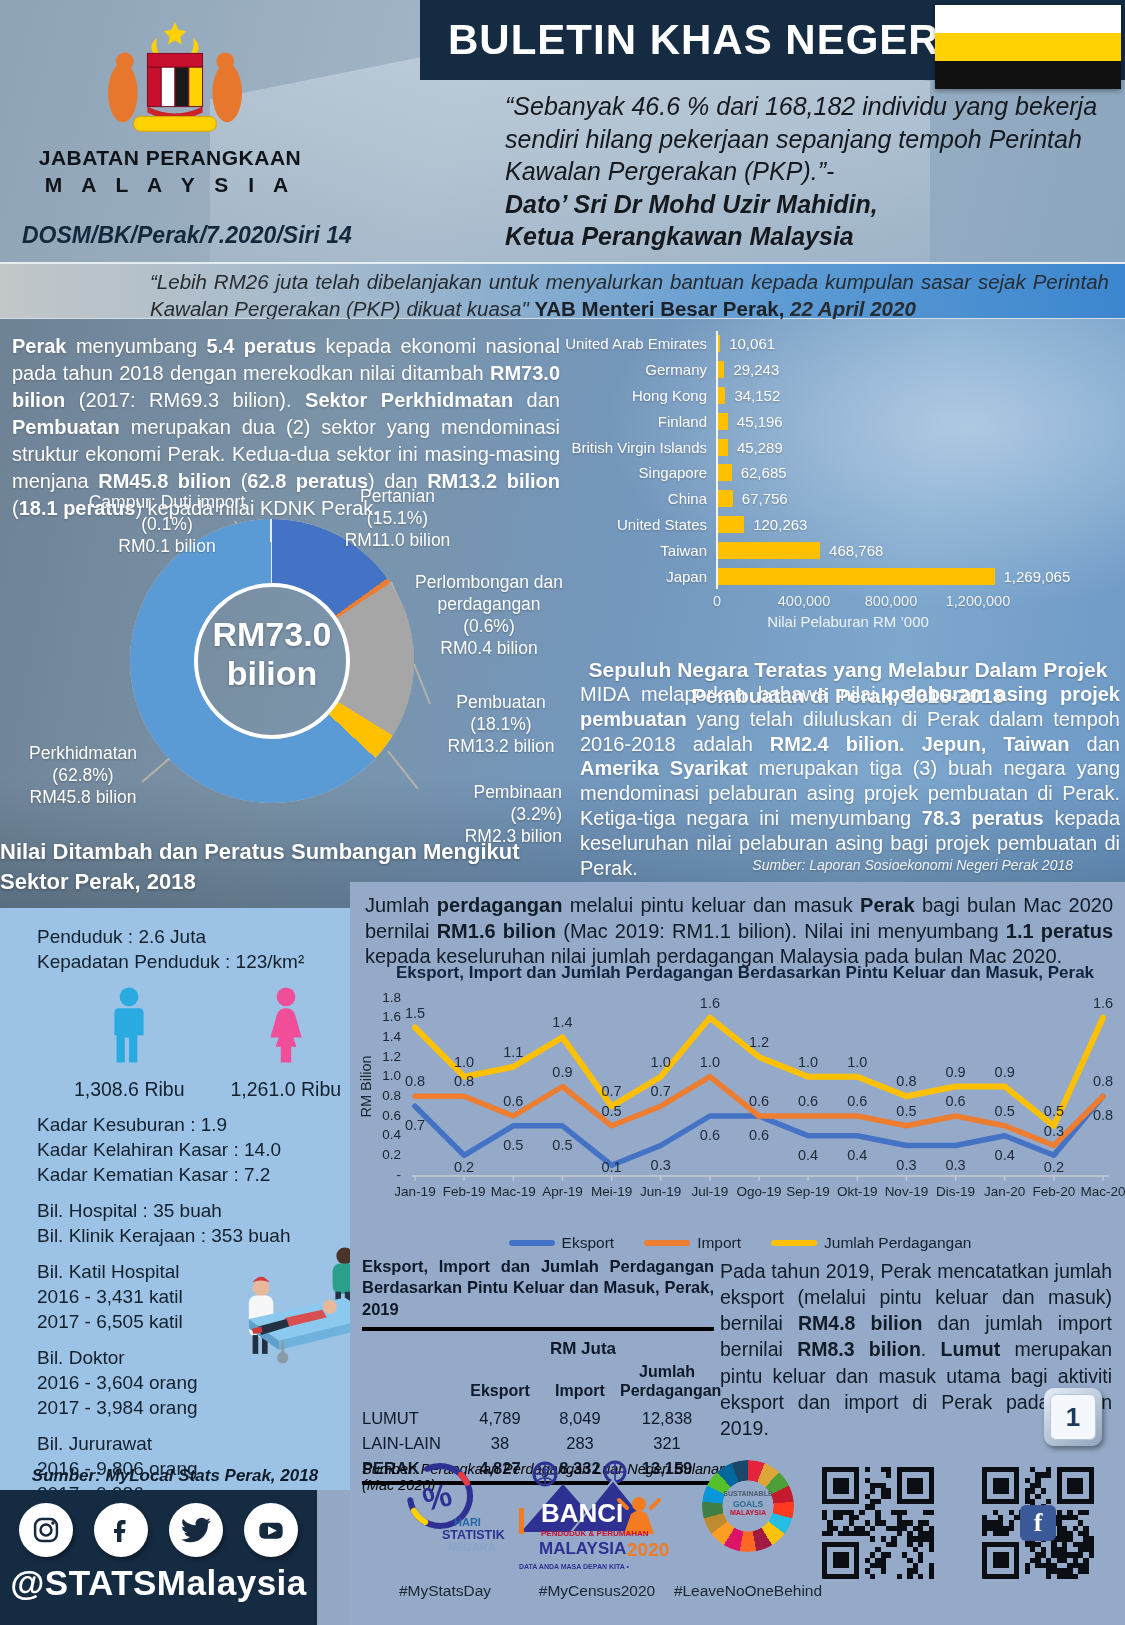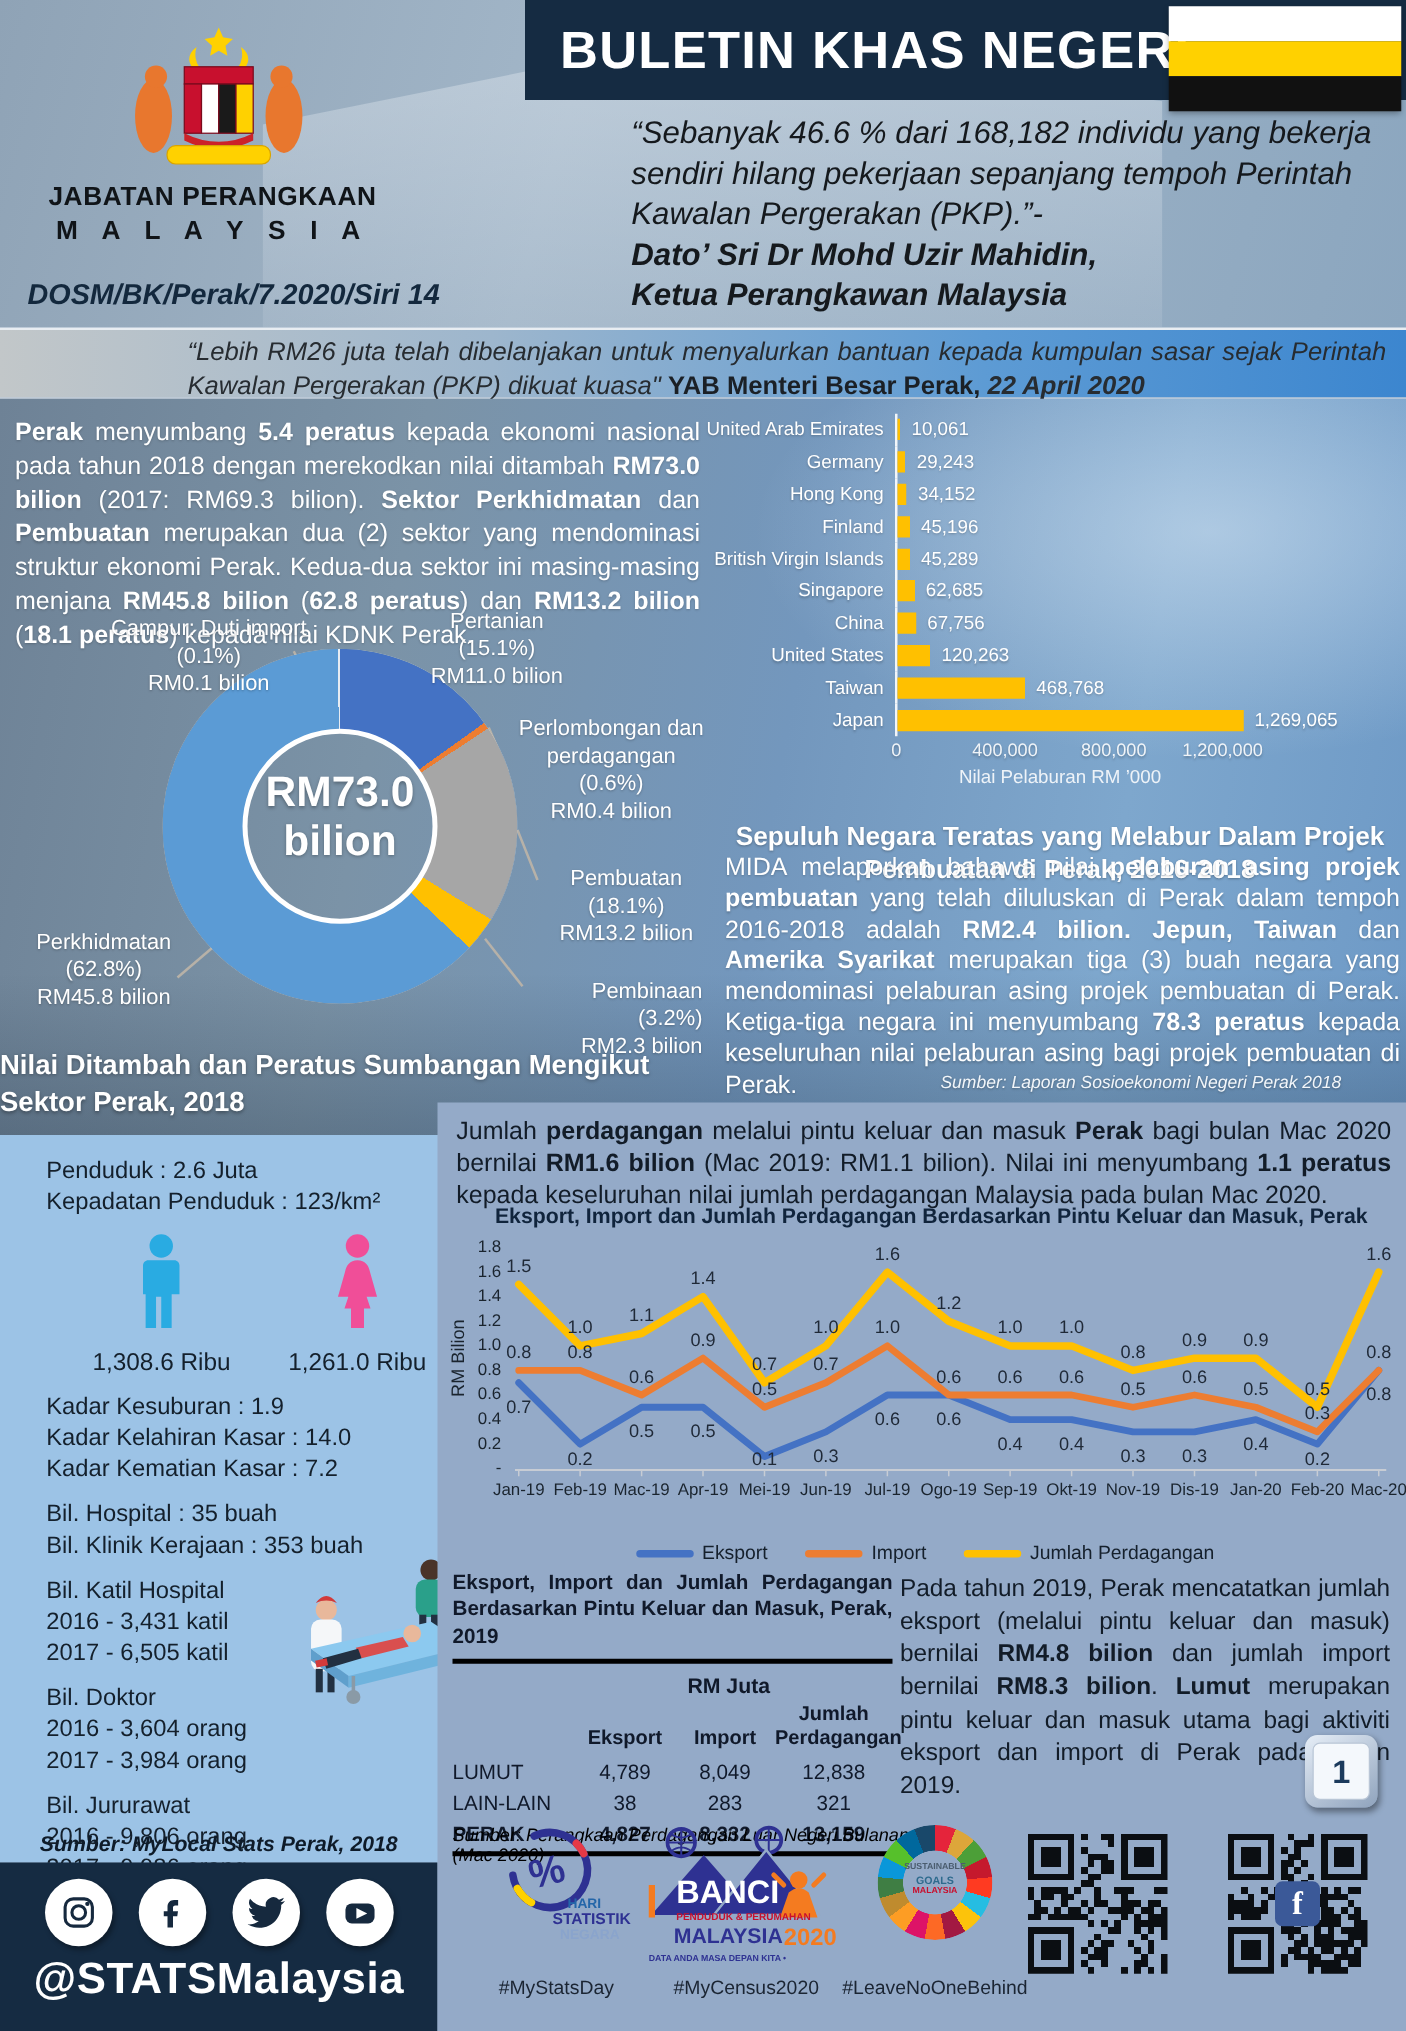--- a/index.html
+++ b/index.html
@@ -84,21 +84,21 @@
     box-sizing:border-box;padding:18px 14px 18px 37px;font-size:19px;line-height:1.14;color:#14202c;}
   .lp-group{margin-bottom:15px;}
   .lp-group div{margin-bottom:3px;}
   .gender{display:flex;justify-content:center;gap:46px;margin:12px 0 14px 0;text-align:center;}
   .gender .gval{font-size:19.5px;margin-top:8px;color:#14202c;}
   .hospillo{position:absolute;right:2px;top:318px;width:160px;height:172px;}
   .src2{position:absolute;left:0;bottom:5px;width:350px;text-align:center;font-size:17px;font-weight:700;
     font-style:italic;color:#0e1b29;}
 
   
-  .social{position:absolute;left:0;top:1490px;width:350px;height:135px;background:#152b42;}
+  .social{position:absolute;left:0;top:1490px;width:317px;height:135px;background:#152b42;}
   .icons{display:flex;justify-content:center;gap:21px;padding-top:13px;}
   .sicon{width:54px;height:54px;border-radius:50%;background:#fff;display:flex;align-items:center;justify-content:center;
     box-shadow:2px 3px 4px rgba(0,0,0,.35);cursor:pointer;}
   .handle{text-align:center;color:#fff;font-size:35px;font-weight:700;margin-top:6px;letter-spacing:.5px;}
 
   
   .rightlow{position:absolute;left:350px;top:882px;width:775px;height:803px;background:#94aac8;z-index:2;}
   .trade{position:absolute;left:15px;top:11px;width:748px;font-size:20px;line-height:1.28;color:#121c28;text-align:justify;}
   .lc-title{position:absolute;left:45px;top:81px;width:700px;text-align:center;font-size:17px;font-weight:700;color:#10243c;}
   .linechart{position:absolute;left:5px;top:100px;}

